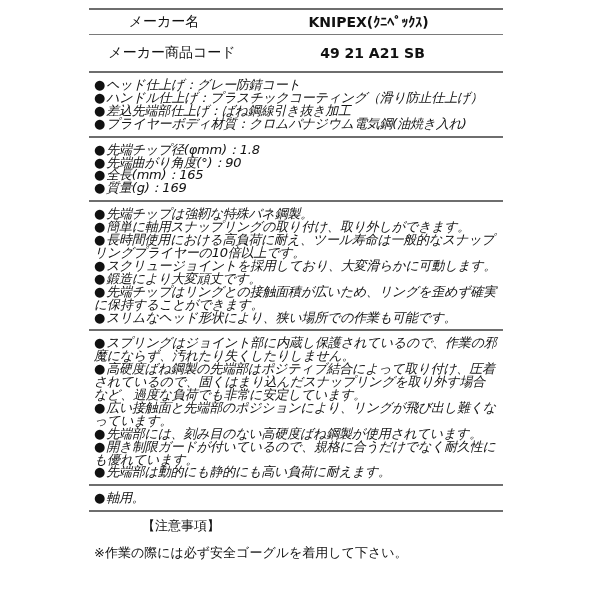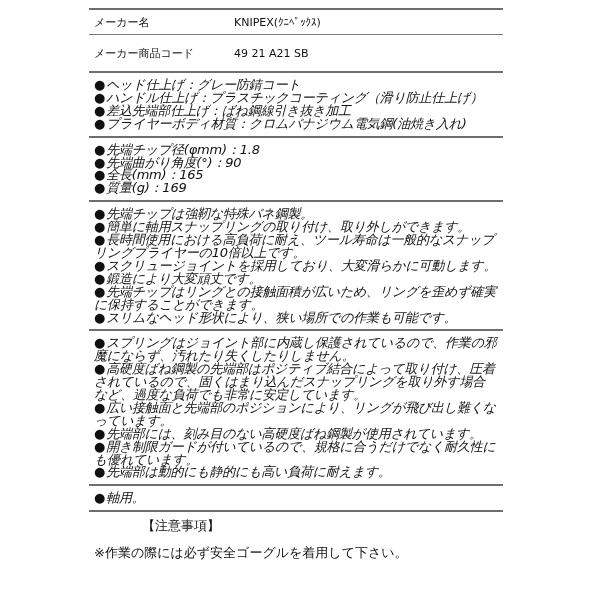--- a/index.html
+++ b/index.html
@@ -1,40 +1,40 @@
 <!DOCTYPE html>
 <html><head>
 <meta charset="utf-8">
 <style>
   html, body { margin: 0; padding: 0; background: #ffffff; }
   body { width: 600px; height: 600px; position: relative; overflow: hidden;
          font-family: "DejaVu Sans", "Liberation Sans", sans-serif; color: #111; }
   .sheet { position: absolute; left: 89px; top: 8px; width: 414px; }
   .hr { height: 2px; background: #6e6e6e; width: 100%; }
   .hr.thin { height: 1px; background: #7a7a7a; }
-  .spec-row { display: flex; align-items: center; height: 24px; font-size: 11px; padding-left: 5px; }
+  .spec-row { display: flex; align-items: center; height: 24px; font-size: 14px; padding-left: 5px; text-align: center; }
   .spec-label { width: 140px; }
-  .spec-value { flex: 1; }
+  .spec-value { flex: 1; font-weight: bold; }
   .section { padding: 6px 5px 5px 5px; font-size: 13px; line-height: 12.9px; letter-spacing: -0.2px; font-style: italic; }
   .section p { margin: 0; }
   .bullet::before { content: "\25CF"; margin-right: 1px; }
   .note-title { padding: 5px 5px 3px 5px; font-size: 13px; margin-left: 48px; }
   .note-body { padding: 6px 5px; font-size: 13px; }
 </style>
 </head>
 <body>
 
 <div class="sheet">
   <div class="hr"></div>
   <div class="spec-row">
     <span class="spec-label">メーカー名</span>
     <span class="spec-value">KNIPEX(ｸﾆﾍﾟｯｸｽ)</span>
   </div>
   <div class="hr thin"></div>
-  <div class="spec-row" style="height:36px;">
+  <div class="spec-row" style="height:36px;margin-left:8px;">
     <span class="spec-label">メーカー商品コード</span>
     <span class="spec-value">49 21 A21 SB</span>
   </div>
   <div class="hr"></div>
 
   <div class="section">
     <p class="bullet">ヘッド仕上げ：グレー防錆コート</p>
     <p class="bullet">ハンドル仕上げ：プラスチックコーティング（滑り防止仕上げ）</p>
     <p class="bullet">差込先端部仕上げ：ばね鋼線引き抜き加工</p>
     <p class="bullet">プライヤーボディ材質：クロムバナジウム電気鋼(油焼き入れ)</p>

